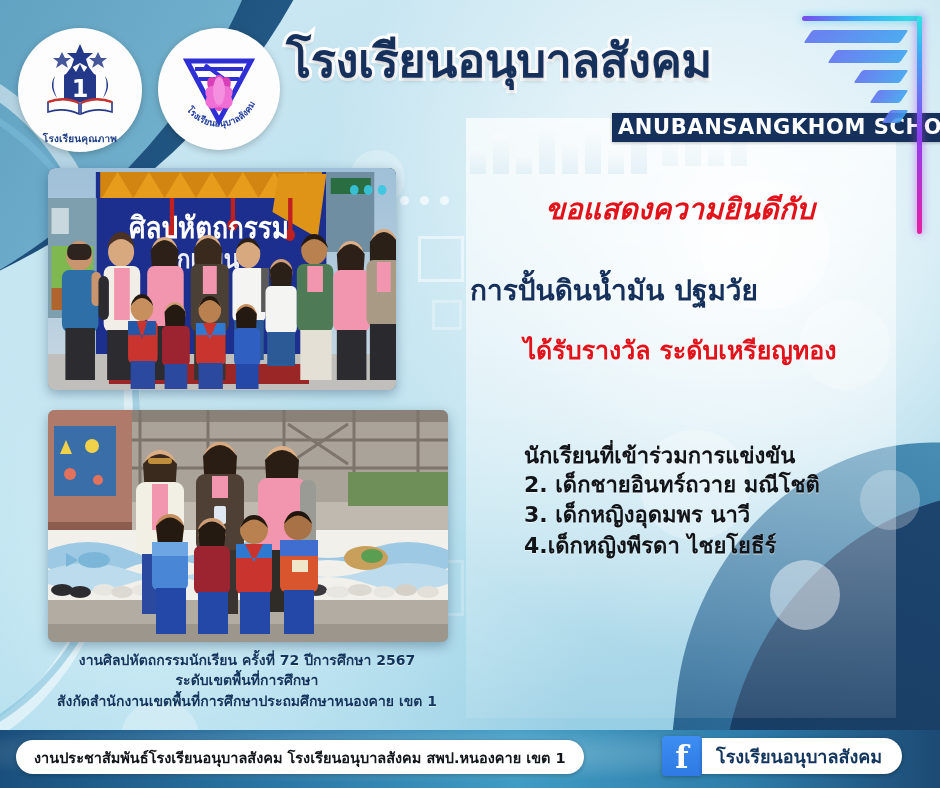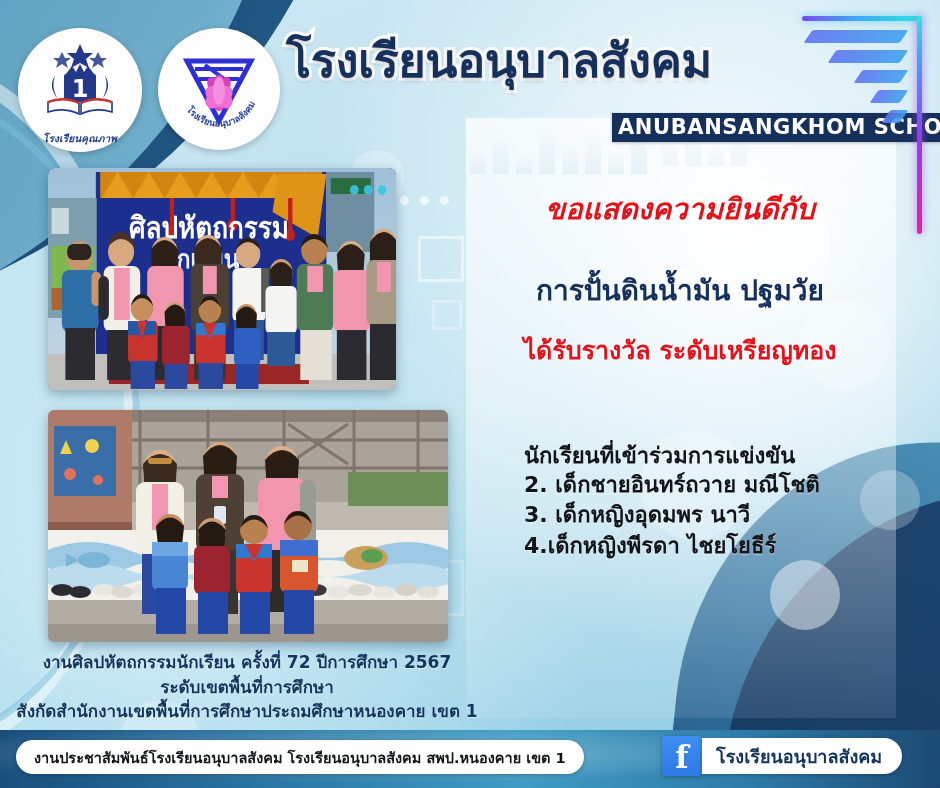--- a/index.html
+++ b/index.html
@@ -80,21 +80,21 @@
 
   
   .logo {
     position:absolute; border-radius:50%; background:#fdfdfd;
     box-shadow:0 2px 7px rgba(0,0,0,.22);
     display:flex; align-items:center; justify-content:center; flex-direction:column;
   }
   #logo-quality { left:18px; top:28px; width:124px; height:124px; }
   #logo-school  { left:158px; top:28px; width:122px; height:122px; }
   .logo-cap {
-    font-size:10px; font-weight:bold; color:#1e3e86; margin-top:1px; letter-spacing:.2px;font-style:italic;
+    font-size:10px; font-weight:bold; color:#1e3e86; margin-top:1px; letter-spacing:.2px;
   }
 
   #school-title {
     position:absolute; left:286px; top:36px;
     font-size:47px; font-weight:bold; color:#16305c; line-height:1.05;
     letter-spacing:-.5px;
     -webkit-text-stroke:6px #ffffff; paint-order:stroke fill;
     text-shadow:0 3px 4px rgba(0,0,0,.18);
     white-space:nowrap;
   }
@@ -131,33 +131,33 @@
     box-shadow:0 4px 12px rgba(20,50,80,.35);
     background:#2a3b57;
   }
   #photo-top    { left:48px;  top:168px; width:348px; height:222px; }
   #photo-bottom { left:48px;  top:410px; width:400px; height:232px; }
   .photo svg { display:block; width:100%; height:100%; }
 
   #photo-caption {
     position:absolute; left:14px; top:650px; width:466px;
     text-align:center; color:#12355e; font-weight:bold;
-    font-size:17px; line-height:1.45;
+    font-size:14px; line-height:1.45;
     text-shadow:0 1px 1px rgba(255,255,255,.55);
   }
 
   
   #congrats {
     position:absolute; left:470px; top:186px; width:420px; text-align:center;
     font-size:29px; font-weight:bold; font-style:italic; color:#e2121a;
     text-shadow:0 2px 3px rgba(255,255,255,.85);
     white-space:nowrap;
   }
   #award-title {
-    position:absolute; left:470px; top:268px; width:420px; text-align:center;
+    position:absolute; left:470px; top:268px; width:420px; 
     font-size:28px; font-weight:bold; color:#16305c;
     text-shadow:0 1px 2px rgba(255,255,255,.7); white-space:nowrap;
   }
   #award-level {
     position:absolute; left:470px; top:330px; width:420px; text-align:center;
     font-size:25px; font-weight:bold; color:#e2121a;
     text-shadow:0 1px 2px rgba(255,255,255,.7); white-space:nowrap;
   }
 
   #students-block { position:absolute; left:524px; top:393px; width:400px; }

